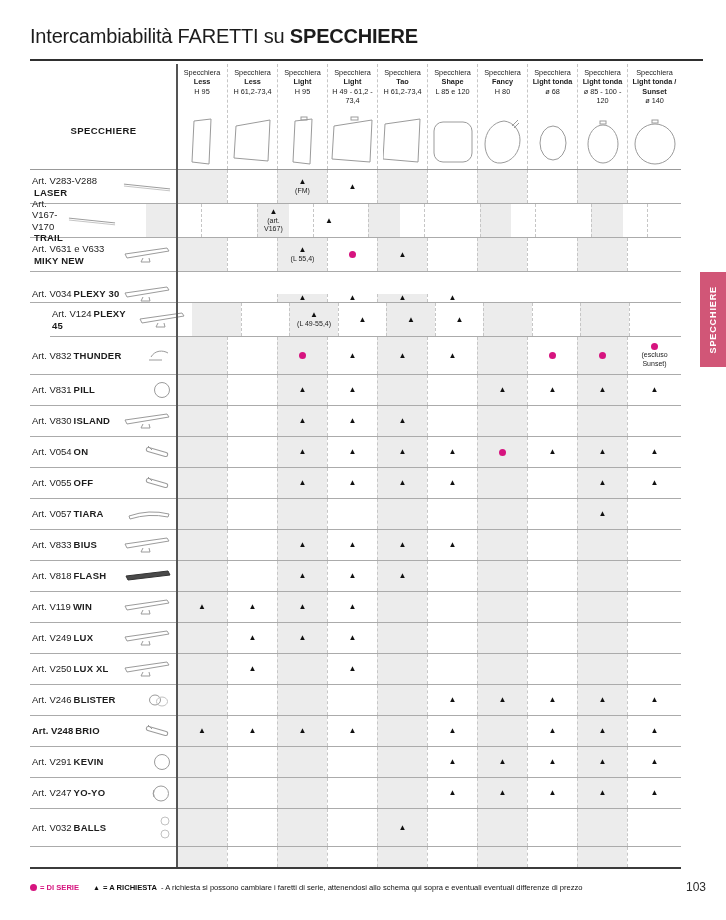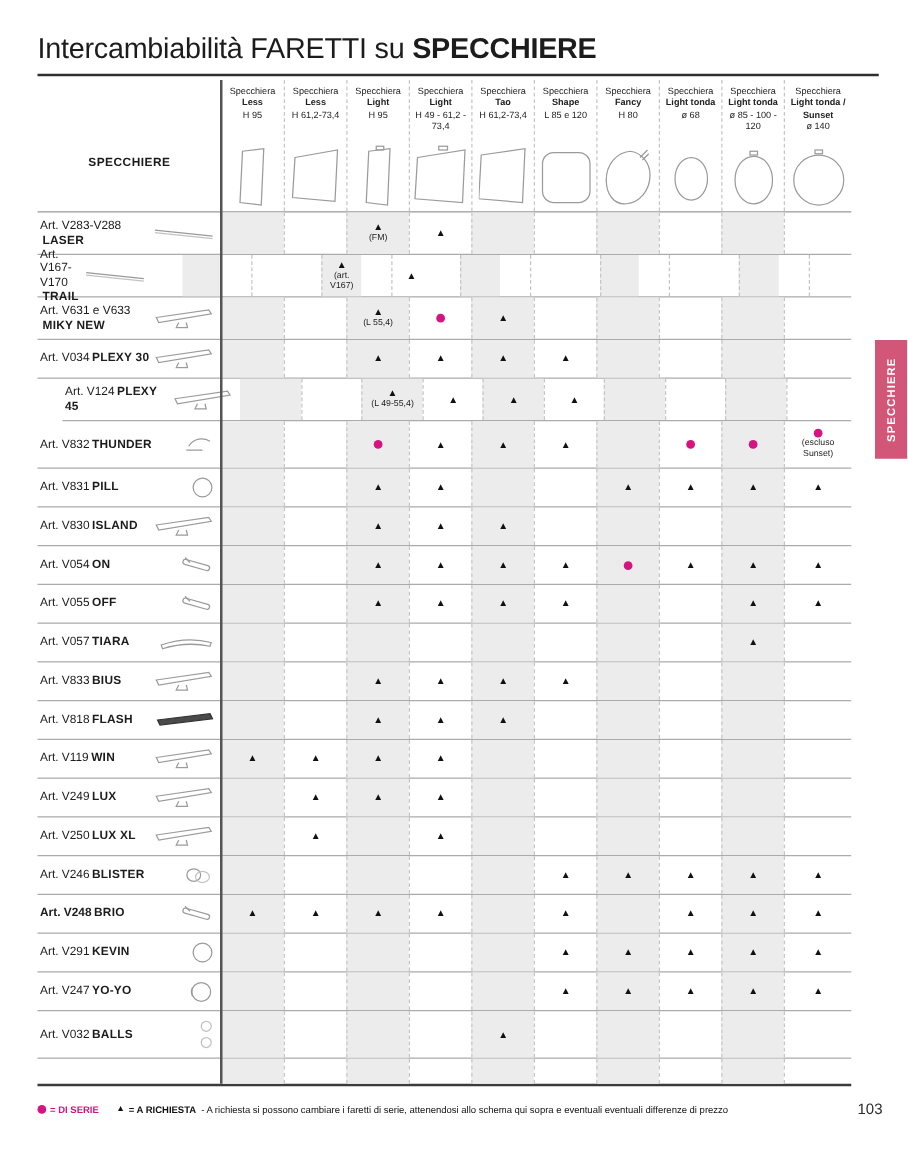--- a/index.html
+++ b/index.html
@@ -1,18 +1,18 @@
 <!DOCTYPE html>
 <html><head>
 <meta charset="utf-8">
 <style>
   html,body{margin:0;padding:0;background:#ffffff;}
   .page{position:relative;width:726px;height:920px;background:#fff;overflow:hidden;
         font-family:"Liberation Sans",sans-serif;color:#1a1a1a;}
-  .title{position:absolute;left:30px;top:25px;font-size:23px;letter-spacing:-0.2px;color:#1c1c1c;white-space:pre;}
+  .title{position:absolute;left:30px;top:25px;font-size:20px;letter-spacing:-0.2px;color:#1c1c1c;white-space:pre;}
   .title b{font-weight:700;}
   .rule{position:absolute;left:30px;top:59px;width:673px;border-top:2px solid #2f2f2f;}
   .tw{position:absolute;left:30px;top:64px;width:651px;border-bottom:2px solid #3b3b3b;}
   .tw *{box-sizing:border-box;}
   .vline{position:absolute;left:146px;top:0;bottom:0;width:2px;background:#545454;z-index:3;}
   .hdr{display:flex;height:106px;border-bottom:1px solid #999;}
   .corner{width:147px;display:flex;align-items:center;justify-content:center;
           font-weight:bold;font-size:9.5px;letter-spacing:.4px;padding-top:28px;}
   .hcol{width:50px;display:flex;flex-direction:column;}
   .hcol.dash{border-left:1px dashed #c6c6c6;}
@@ -265,21 +265,21 @@
         </div>
         <div class="cell dash shade">
           <span class="tri">▲</span>
         </div>
         <div class="cell dash"></div>
         <div class="cell dash shade"></div>
         <div class="cell dash"></div>
         <div class="cell dash shade"></div>
         <div class="cell dash"></div>
       </div>
-      <div class="row" style="height: 31px;">
+      <div class="row" style="height: 31px; align-items: flex-end;">
         <div class="lbl">
           <div class="ltxt"><span>Art. V034</span><b>PLEXY 30</b></div>
           <div class="pic">
             <svg width="48" height="16" viewBox="0 0 48 16">
               <polygon points="2,7 44,1 46,4 4,11" fill="none" stroke="#9b9b9b" stroke-width="1"></polygon>
               <path d="M20,11 l-2,4 h9 l-1,-4" fill="none" stroke="#9b9b9b" stroke-width="1"></path>
             </svg>
           </div>
         </div>
         <div class="cell shade"></div>

